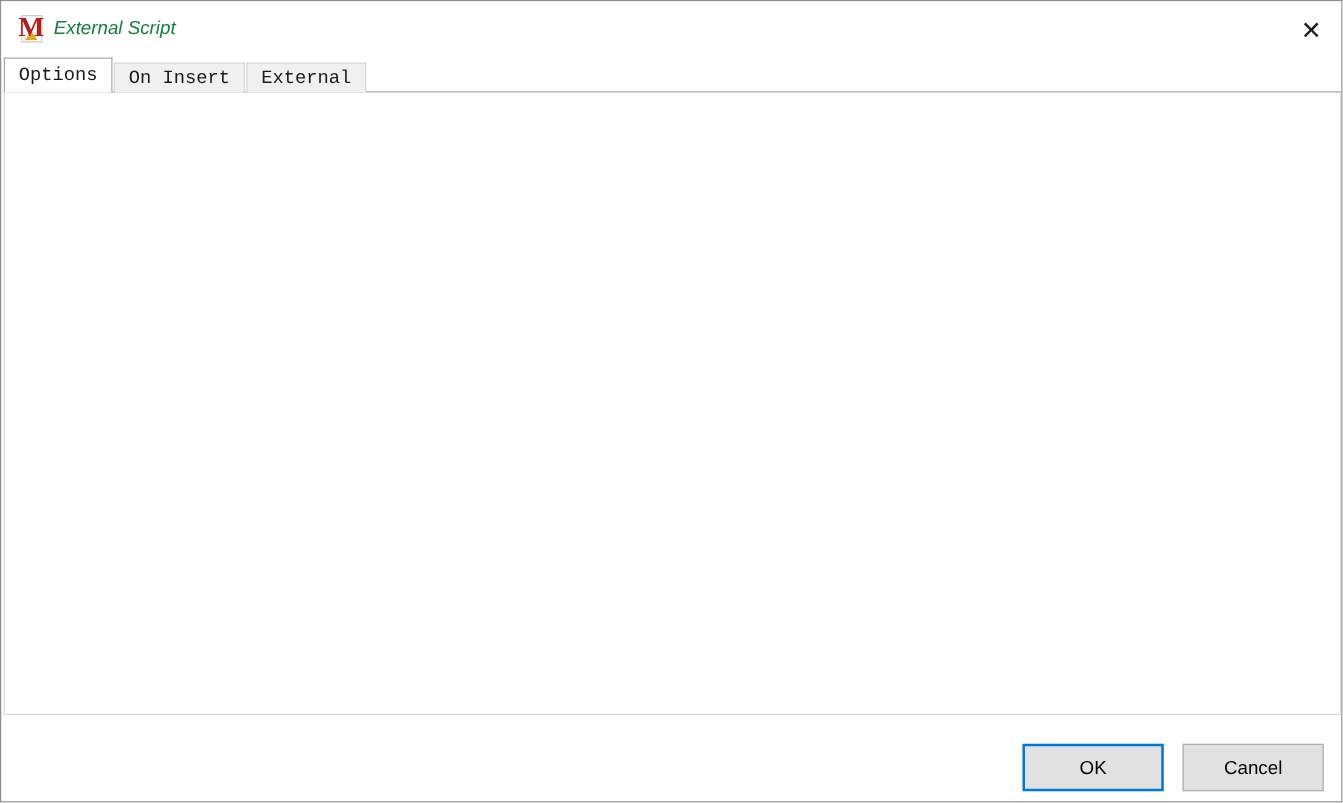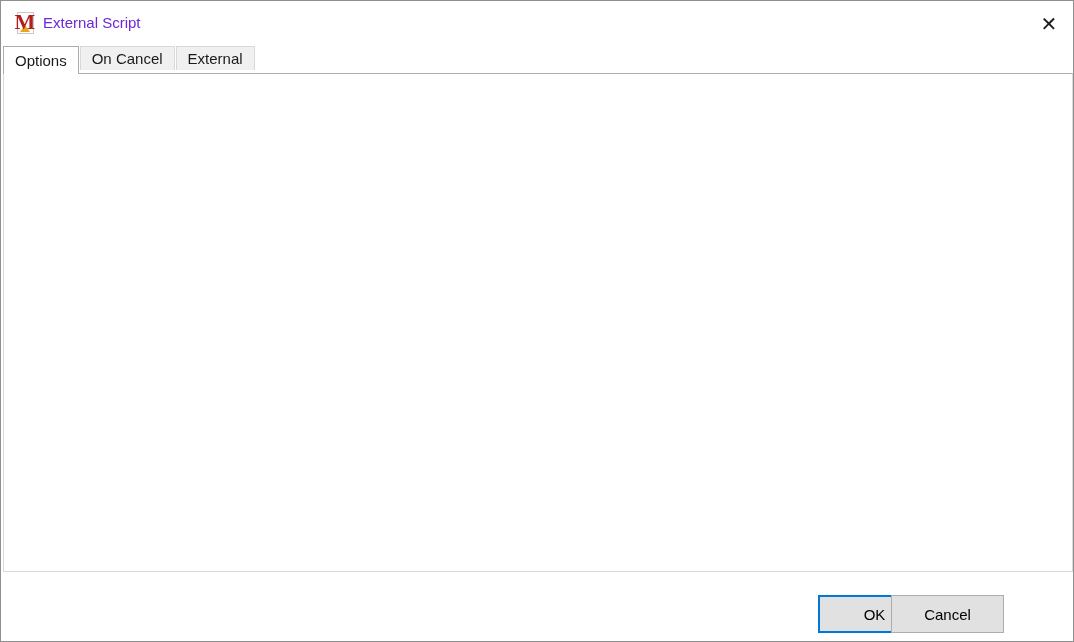--- a/index.html
+++ b/index.html
@@ -5,25 +5,25 @@
   html,body{margin:0;padding:0;background:#cfcfcf;font-family:"Liberation Sans",sans-serif;}
   *{box-sizing:border-box;}
   .dialog{position:relative;width:1074px;height:642px;background:#ffffff;border:1px solid #8f8f8f;overflow:hidden;}
 
   
   .titlebar{position:absolute;left:0;top:0;width:100%;height:45px;background:#ffffff;}
   .app-icon{position:absolute;left:13px;top:11px;width:22px;height:22px;}
   .app-icon .page{position:absolute;left:3px;top:0;width:17px;height:22px;background:#fff;border:1px solid #c9c9c9;}
   .app-icon .m{position:absolute;left:0;top:-3px;width:22px;text-align:center;font-family:"Liberation Serif",serif;font-weight:bold;font-size:22px;color:#b71c1c;}
   .app-icon .wedge{position:absolute;left:6px;bottom:2px;width:0;height:0;border-left:5px solid transparent;border-right:5px solid transparent;border-bottom:7px solid #e6a817;}
-  .title-text{position:absolute;left:42px;top:13px;font-size:15px;color:#6d28d9;}
+  .title-text{position:absolute;left:42px;top:13px;font-size:15px;color:#15803d;font-style:italic;}
   .close-btn{position:absolute;left:1032px;top:8px;width:32px;height:30px;display:flex;align-items:center;justify-content:center;font-size:20px;font-weight:300;color:#1b1b1b;cursor:default;}
 
   
-  .tabbar{position:absolute;left:2px;top:45px;height:28px;display:flex;align-items:flex-start;z-index:3;}
+  .tabbar{position:absolute;left:2px;top:45px;height:28px;display:flex;align-items:flex-end;z-index:3;font-family:Liberation Mono, monospace;}
   .tab{height:24px;padding:0 11px;background:#f0f0f0;border:1px solid #d9d9d9;border-bottom:none;font-size:15px;line-height:23px;color:#1a1a1a;margin-right:1px;}
   .tab.active{height:28px;background:#ffffff;border:1px solid #acacac;border-bottom:none;line-height:27px;position:relative;z-index:4;}
   .tabpage{position:absolute;left:2px;top:72px;width:1070px;height:499px;background:#ffffff;border:1px solid #d9d9d9;border-top:1px solid #acacac;z-index:1;}
 
   .lbl{position:absolute;font-size:15px;color:#000;white-space:nowrap;}
 
   
   .combo{position:absolute;left:107px;top:84px;width:123px;height:27px;background:linear-gradient(#f2f2f2,#e3e3e3);border:1px solid #acacac;font-size:15px;line-height:25px;padding-left:7px;color:#000;}
   .combo .chev{position:absolute;right:9px;top:9px;}
 
@@ -59,40 +59,40 @@
   .corner{position:absolute;right:0;bottom:0;width:22px;height:22px;background:#f0f0f0;}
 
   
   .status-panel{position:absolute;top:541px;height:26px;background:#f0f0f0;border:1px solid #a5a5a5;font-size:15px;font-weight:600;color:#000;line-height:24px;padding-left:8px;white-space:pre;}
   .status-pos{left:4px;width:102px;}
   .status-msg{left:110px;width:958px;}
 
   
   .dlg-btn{position:absolute;top:594px;width:113px;height:38px;background:#e1e1e1;font-size:15px;color:#000;display:flex;align-items:center;justify-content:center;font-family:"Liberation Sans",sans-serif;}
   .ok-btn{left:817px;border:2px solid var(--accent);}
-  .cancel-btn{left:890px;border:1px solid #adadad;}
+  .cancel-btn{left:945px;border:1px solid #adadad;}
 </style>
 </head>
 <body>
 
 <div class="dialog">
 
   <div class="titlebar">
     <div class="app-icon">
       <div class="page"></div>
       <div class="wedge"></div>
       <div class="m">M</div>
     </div>
     <div class="title-text">External Script</div>
     <div class="close-btn">✕</div>
   </div>
 
   <div class="tabbar">
       <div class="tab active">Options</div>
-      <div class="tab">On Cancel</div>
+      <div class="tab">On Insert</div>
       <div class="tab">External</div>
     </div>
   <div class="tabpage"></div>
 
   <div class="lbl" style="left:18px;top:89px;">Language:</div>
   <div class="combo">
     <span>VBScript</span>
     <span class="chev down small"></span>
   </div>
 

